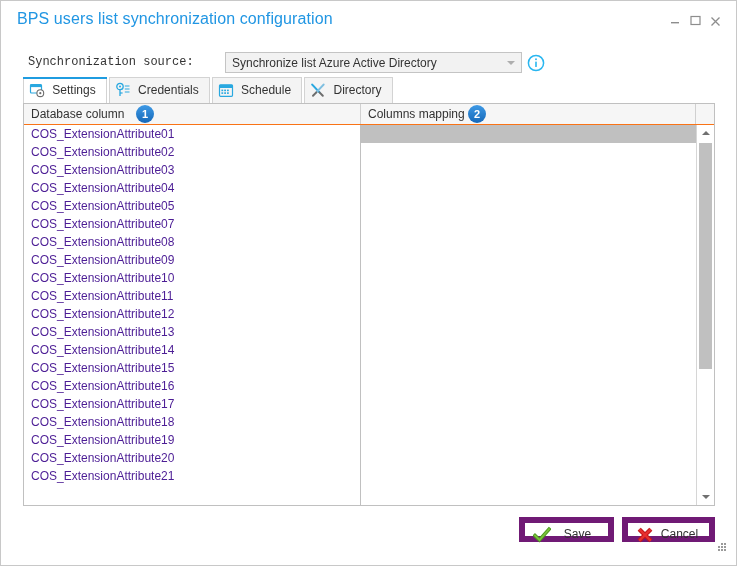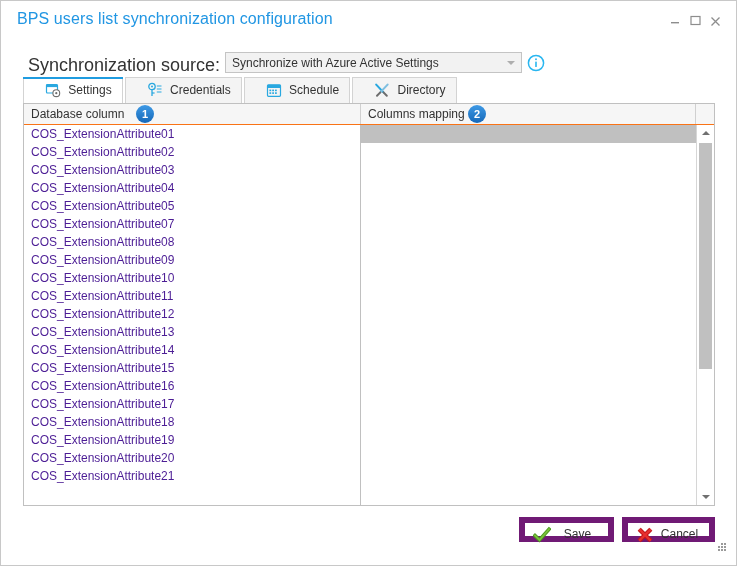--- a/index.html
+++ b/index.html
@@ -54,23 +54,24 @@
   }
   #btn-minimize { left: 666px; }
   #btn-maximize { left: 686px; }
   #btn-close    { left: 706px; font-size: 14px; }
 
   
   #source-label {
     position: absolute;
     left: 27px;
     top: 54px;
-    font-size: 18px;
+    font-size: 12px;
     color: #333333;
     white-space: nowrap;
+    font-family: Liberation Mono, monospace;
   }
   #source-combo {
     position: absolute;
     left: 224px;
     top: 51px;
     width: 297px;
     height: 21px;
     box-sizing: border-box;
     background: #f2f2f2;
     border: 1px solid #c4c4c4;
@@ -111,21 +112,21 @@
   }
   .tab {
     position: relative;
     float: left;
     height: 27px;
     box-sizing: border-box;
     background: #f4f4f4;
     border: 1px solid #d3d3d3;
     border-bottom: none;
     margin-right: 2px;
-    padding: 0 10px 0 21px;
+    padding: 0 10px 0 5px;
     cursor: default;
     white-space: nowrap;
   }
   .tab.active {
     background: #ffffff;
     border-color: #d3d3d3;
   }
   .tab.active::before {
     content: "";
     position: absolute;
@@ -352,21 +353,21 @@
     </div>
     <div class="win-btn" id="btn-close">
       <svg width="11" height="11" viewBox="0 0 11 11">
         <path d="M1.5 1.5 L9.5 9.5 M9.5 1.5 L1.5 9.5" stroke="#8d8d8d" stroke-width="1.3" fill="none"></path>
       </svg>
     </div>
   </div>
 
   <div id="source-label">Synchronization source:</div>
   <div id="source-combo">
-    <div id="source-combo-value">Synchronize with Azure Active Settings</div>
+    <div id="source-combo-value">Synchronize list Azure Active Directory</div>
     <div id="source-combo-arrow"></div>
   </div>
   <div id="info-icon">
     <svg width="18" height="18" viewBox="0 0 18 18">
       <circle cx="9" cy="9" r="7.6" fill="none" stroke="#29b6f0" stroke-width="1.5"></circle>
       <circle cx="9" cy="5.3" r="0.95" fill="#29b6f0"></circle>
       <rect x="8.2" y="7.4" width="1.6" height="5.6" rx="0.6" fill="#29b6f0"></rect>
     </svg>
   </div>
 

